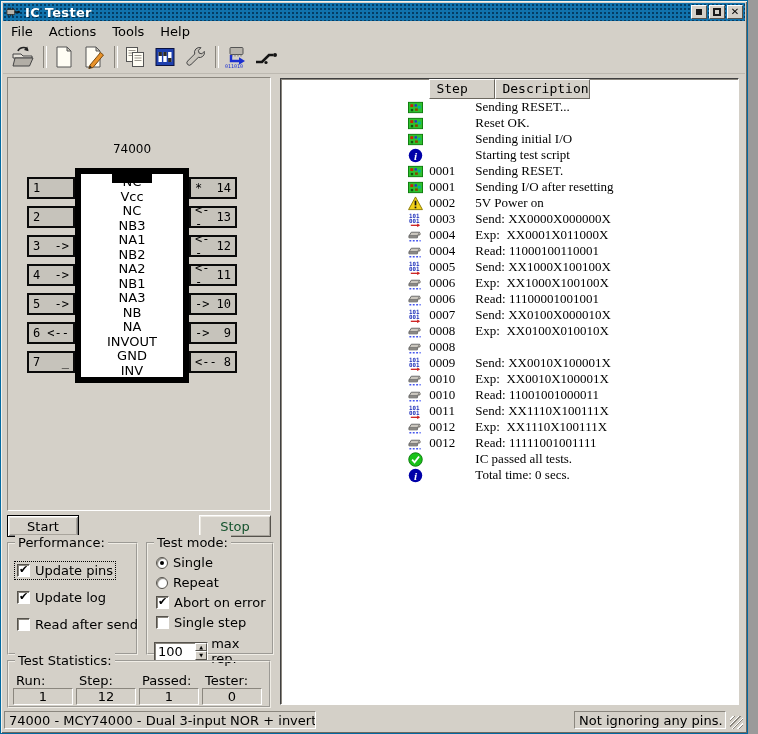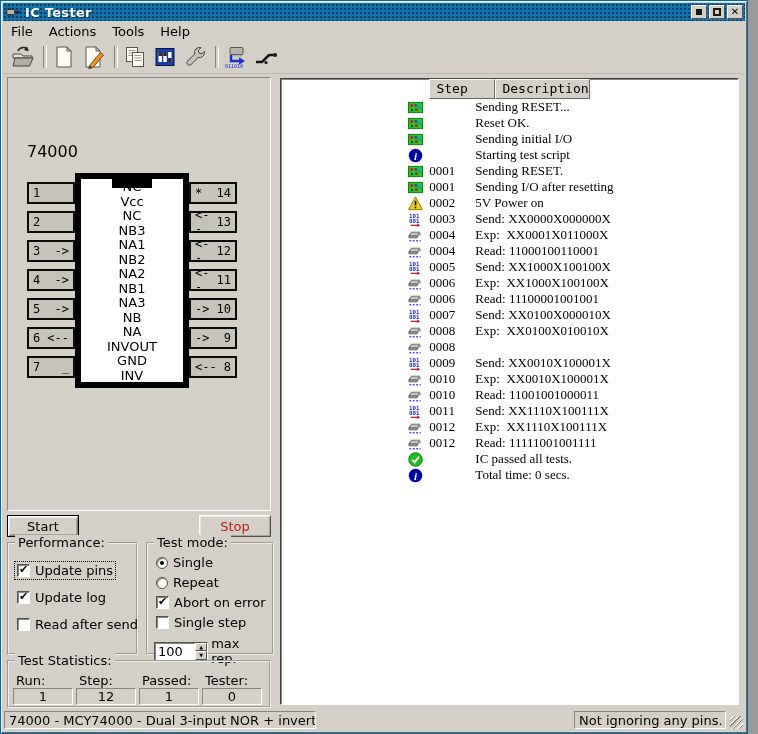--- a/index.html
+++ b/index.html
@@ -52,40 +52,40 @@
 
   
   .main{ flex:1; display:flex; overflow:hidden; }
   .left-col{ width:272px; flex:0 0 272px; padding:3px 0 0 4px; }
 
   .ic-panel{
     width:264px; height:434px; background:#d4d0c8;
     border:1px solid; border-color:#8a867e #fff #fff #8a867e;
     position:relative; overflow:hidden;
   }
-  .ic-name{ margin-top:64px; width:210px; margin-left:19px; text-align:left; font-size:16px; }
+  .ic-name{ margin-top:64px; width:210px; margin-left:19px; text-align:center; font-size:12px; }
   .ic-diagram{ display:flex; margin-left:19px; margin-top:12px; }
   .pin-col{ display:flex; flex-direction:column; padding-top:9px; }
   .pin-box{
     width:48px; height:22px; margin-bottom:7px; background:#c6c3bb;
     border:2px solid #0a0a0a; display:flex; align-items:center; justify-content:space-between;
     padding:0 4px; font-family:"DejaVu Sans Mono", monospace; font-size:12px; cursor:pointer;
   }
   .chip-body{ width:114px; border:6px solid #000; background:#fff; position:relative; height:215px; }
   .chip-notch{ position:absolute; top:-6px; left:50%; width:40px; margin-left:-20px; height:15px; background:#000; }
   .chip-row{ height:29px; display:flex; align-items:center; justify-content:space-between; padding:0 6px; font-size:13px;flex-direction:column; }
 
   .btn-row{ width:264px; display:flex; justify-content:space-between; margin-top:4px; }
   .btn{
     width:72px; height:22px; background:#d4d0c8; font-size:13px; cursor:pointer;
     border:1px solid #000;
     box-shadow: inset 1px 1px 0 #fff, inset -1px -1px 0 #808080, inset 2px 2px 0 #ece9e2, inset -2px -2px 0 #a8a49c;
     font-family:"DejaVu Sans", sans-serif;
   }
-  .btn.disabled{ color:#b91c1c; border:1px solid; border-color:#fff #55524c #55524c #fff;
+  .btn.disabled{ color:#14532d; border:1px solid; border-color:#fff #55524c #55524c #fff;
     box-shadow: inset 1px 1px 0 #ece9e2, inset -1px -1px 0 #a8a49c; cursor:default; }
 
   .groups-row{ width:264px; display:flex; gap:8px; margin-top:5px; }
   .group{ border:2px groove #f0ede6; position:relative; padding:14px 6px 4px 6px; }
   .group-title{ position:absolute; top:-9px; left:6px; background:#d4d0c8; padding:0 3px; font-size:13px; }
   .group.performance{ width:131px; height:113px; }
   .group.testmode{ width:128px; height:113px; padding-top:7px; }
 
   .check,.radio{ display:flex; align-items:center; gap:5px; cursor:pointer; width:max-content; padding:1px 2px; }
   .performance .check{ margin-top:10px; }

